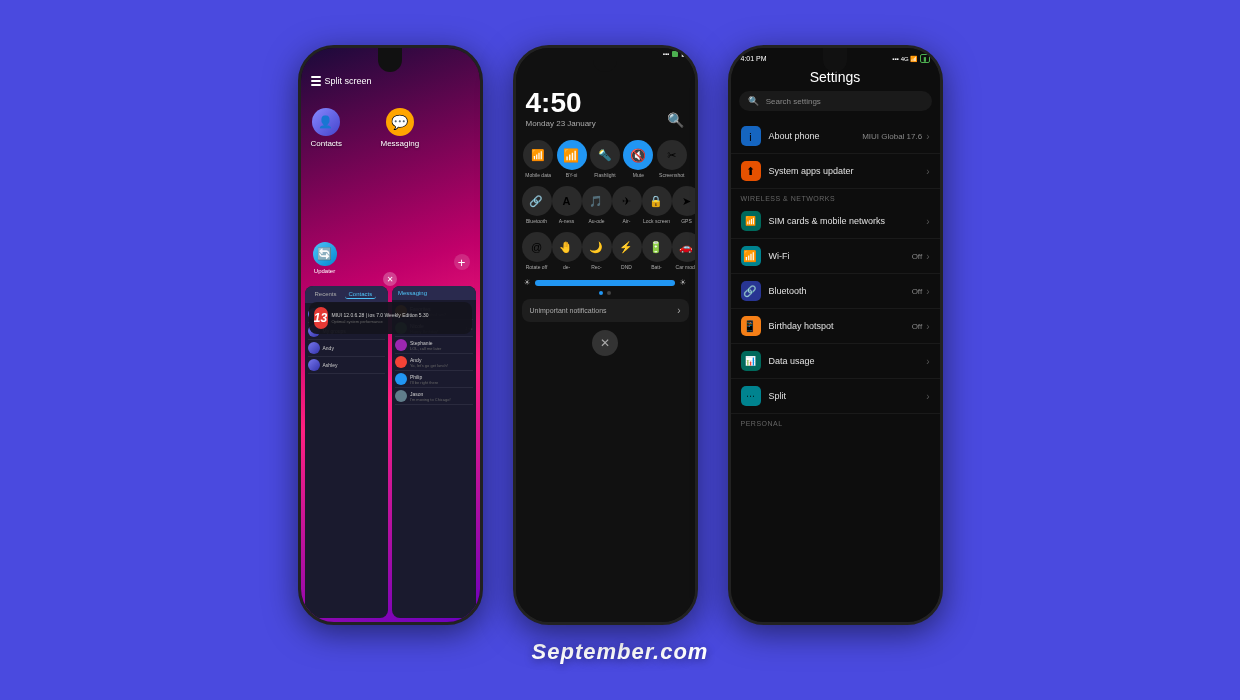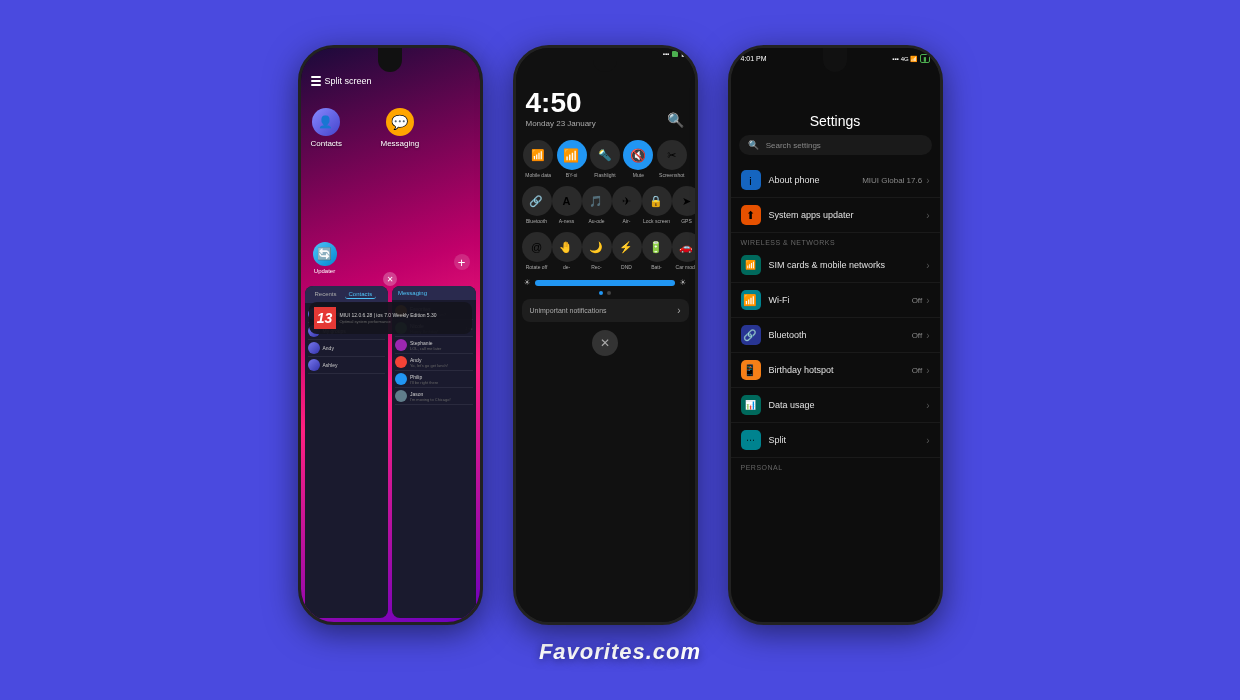--- a/index.html
+++ b/index.html
@@ -397,21 +397,20 @@
       font-size: 6px;
       color: white;
     }
 
     .settings-title {
       text-align: center;
       color: white;
       font-size: 14px;
       padding: 4px 0 6px;
       font-weight: 500;
-      margin-top: 44px;
     }
 
     .search-bar {
       margin: 0 8px 8px;
       background: #1a1a1a;
       border-radius: 20px;
       padding: 5px 10px;
       display: flex;
       align-items: center;
       gap: 6px;
@@ -638,21 +637,21 @@
             </div>
           </div>
 
           <div style="position:absolute; bottom:348px; left:12px; display:flex; flex-direction:column; align-items:center; gap:2px;">
             <div style="width:24px;height:24px;border-radius:50%;background:linear-gradient(135deg,#4fc3f7,#0288d1);display:flex;align-items:center;justify-content:center;font-size:12px;">🔄</div>
             <span style="font-size:6px;color:white;">Updater</span>
           </div>
 
           <div style="position:absolute;bottom:288px;left:8px;right:8px;background:rgba(20,20,30,0.95);border-radius:8px;padding:5px;">
             <div style="display:flex;align-items:center;gap:4px;">
-              <div style="width:22px;height:22px;background:#e53935;border-radius:0;display:flex;align-items:center;justify-content:center;color:white;font-size:14px;font-weight:bold;font-style:italic;">13</div>
+              <div style="width:14px;height:22px;background:#e53935;border-radius:8px;display:flex;align-items:center;justify-content:center;color:white;font-size:12px;font-weight:bold;font-style:italic;">13</div>
               <div style="flex:1;">
                 <div style="font-size:5px;color:#ccc;">MIUI 12.0.6.28 | ios 7.0 Weekly Edition 5.30</div>
                 <div style="font-size:4px;color:#666;margin-top:1px;">Optimal system performance</div>
               </div>
             </div>
           </div>
 
           <div style="position:absolute;bottom:336px;left:50%;transform:translateX(-50%);width:14px;height:14px;background:rgba(255,255,255,0.25);border-radius:50%;display:flex;align-items:center;justify-content:center;font-size:8px;color:white;">✕</div>
 
 
@@ -857,14 +856,14 @@
           </div>
 
           <div class="settings-section-label">PERSONAL</div>
 
         </div>
       </div>
     </div>
 
   </div>
 
-  <div class="site-label">Favorites.com</div>
+  <div class="site-label">September.com</div>
 </div>
 
 </body></html>

